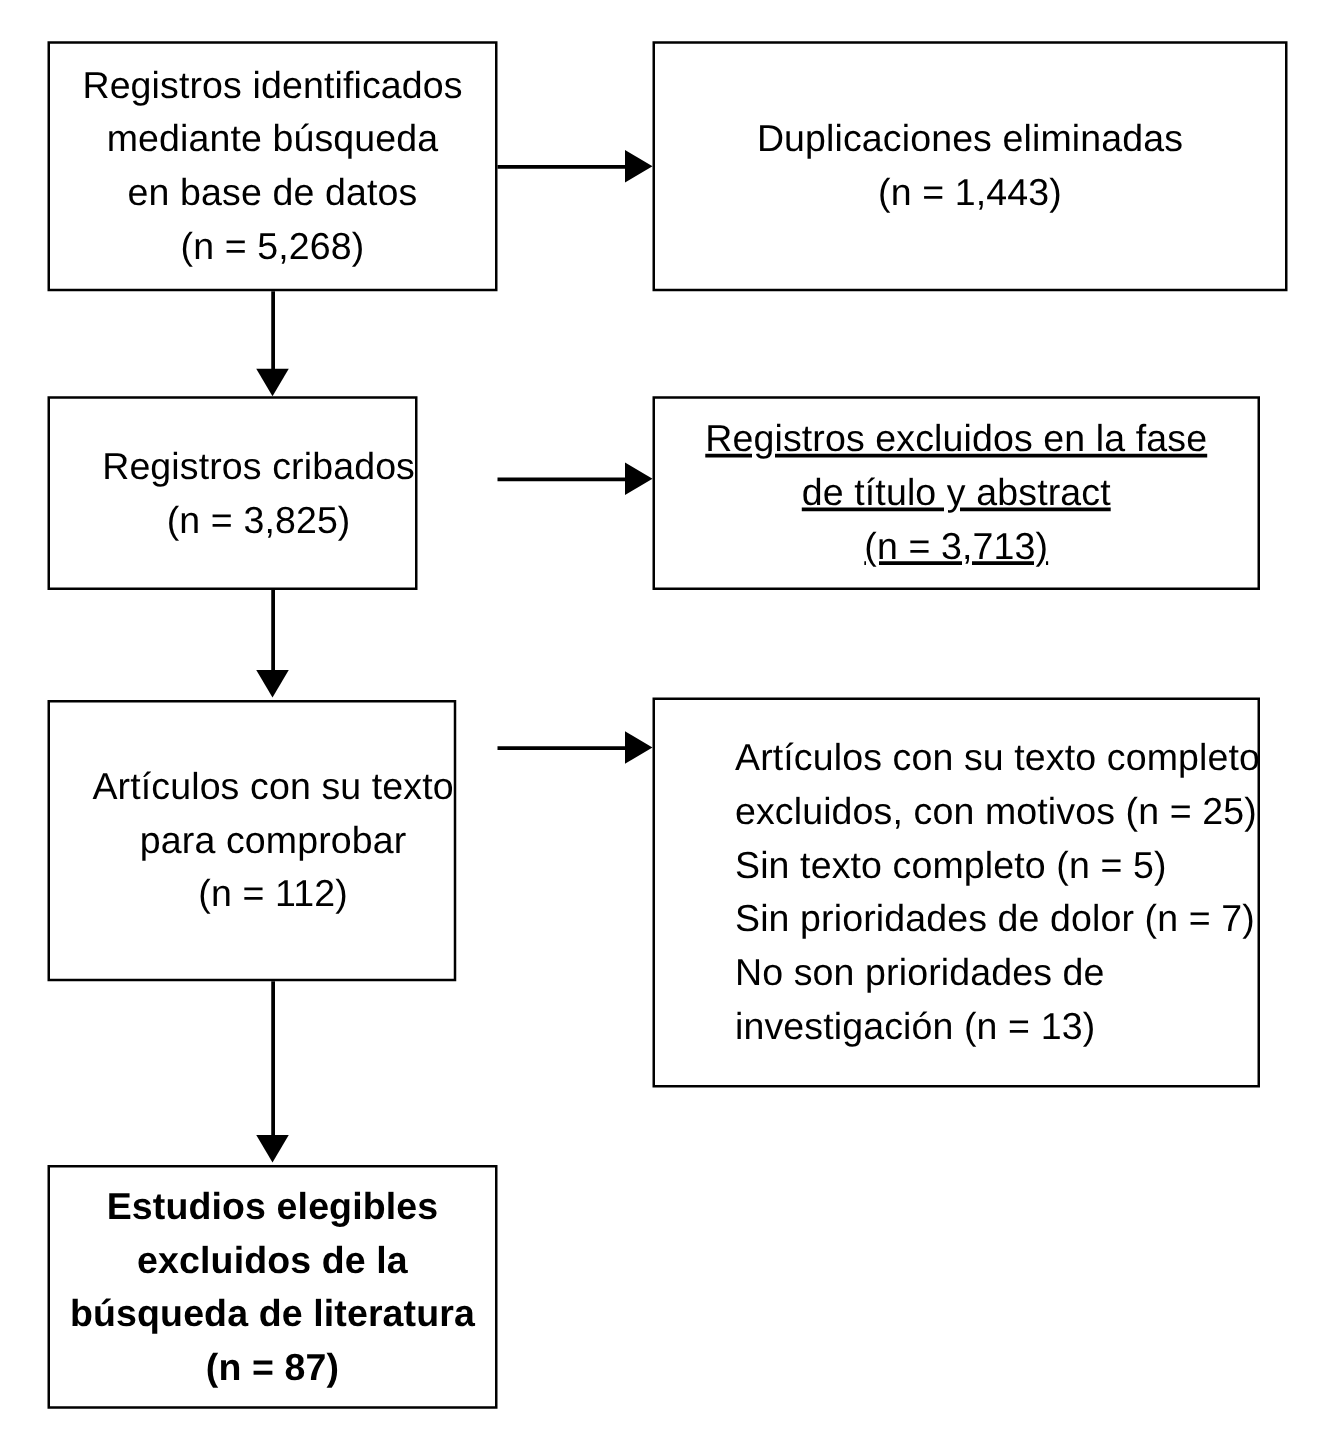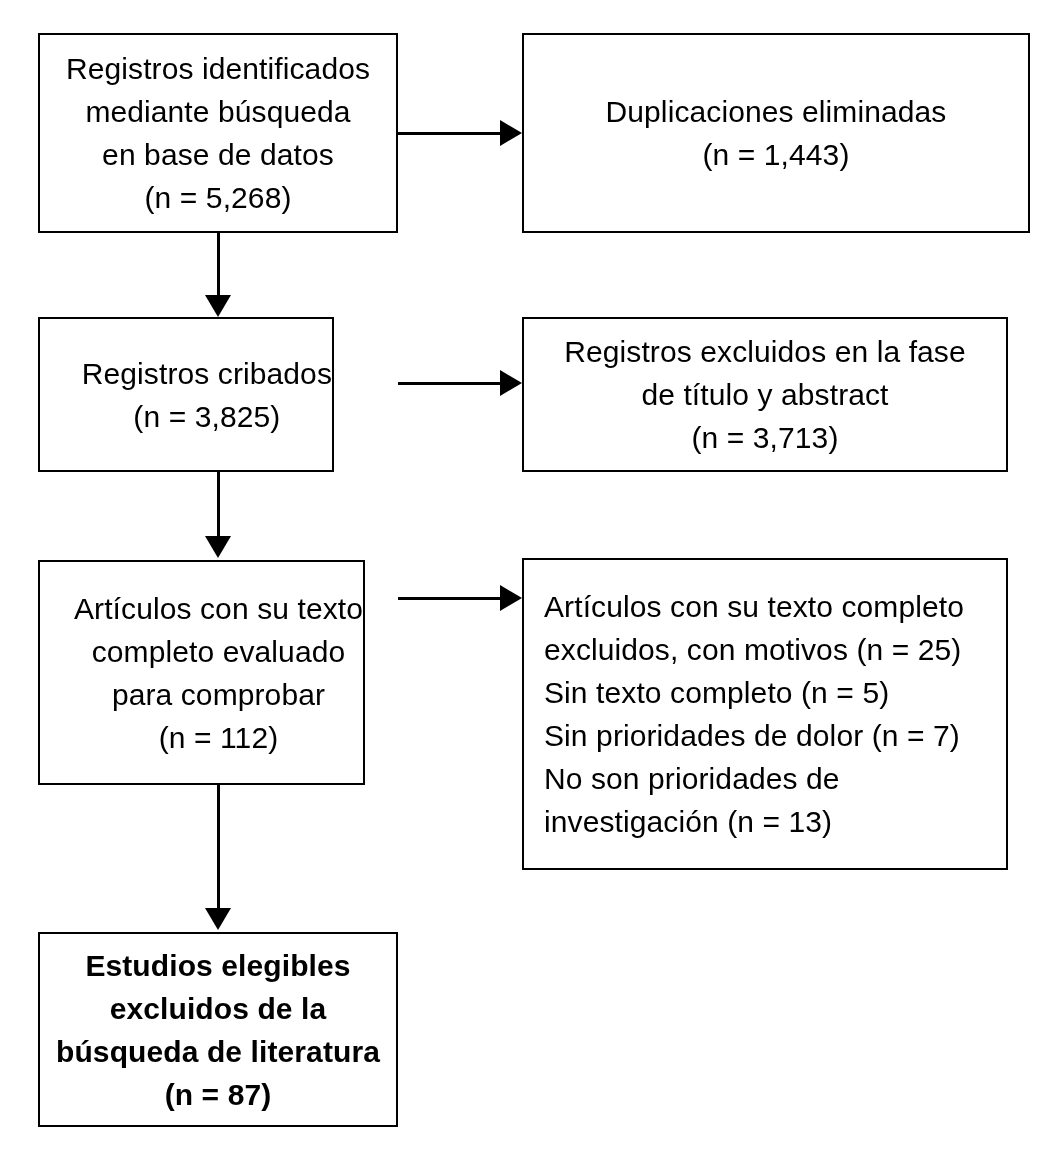--- a/index.html
+++ b/index.html
@@ -27,21 +27,21 @@
     color: #000000;
   }
   .node .line {
     display: block;
     white-space: pre;
   }
   
   .node.center { align-items: center; text-align: center; }
   .node.center .line { text-align: center; }
   
-  .node.leftal { align-items: flex-start; text-align: left; }
+  .node.leftal { align-items: flex-start; text-align: left; padding-left: 44px; }
   .node.leftal .body { padding-left: 20px; }
   .node.leftal .line { text-align: left; }
 
   .txt {
     font-size: 30px;
     line-height: 43px;
     letter-spacing: 0.1px;
   }
   .spacer { height: 30px; }
 
@@ -100,38 +100,37 @@
   <div class="v-line" style="left:217px; top:233px; height:64px;"></div>
   <div class="arrow-down" style="left:205px; top:295px;"></div>
 
   <div class="node center" style="left:38px; top:317px; width:296px; height:155px;align-items:flex-end;">
     <div class="body">
       <span class="txt line">Registros cribados</span>
       <span class="txt line">(n = 3,825)</span>
     </div>
   </div>
 
-  <div class="node center" style="left:522px; top:317px; width:486px; height:155px;">
+  <div class="node center" style="left:522px; top:317px; width:486px; height:155px;text-decoration:underline;">
     <div class="body">
       <span class="txt line">Registros excluidos en la fase</span>
       <span class="txt line">de título y abstract</span>
       <span class="txt line">(n = 3,713)</span>
     </div>
   </div>
 
   <div class="h-line" style="left:398px; top:382px; width:104px;"></div>
   <div class="arrow-right" style="left:500px; top:370px;"></div>
 
   <div class="v-line" style="left:217px; top:472px; height:66px;"></div>
   <div class="arrow-down" style="left:205px; top:536px;"></div>
 
   <div class="node center" style="left:38px; top:560px; width:327px; height:225px;align-items:flex-end;">
     <div class="body">
       <span class="txt line">Artículos con su texto</span>
-      <span class="txt line">completo evaluado</span>
       <span class="txt line">para comprobar</span>
       <span class="txt line">(n = 112)</span>
     </div>
   </div>
 
   <div class="node leftal" style="left:522px; top:558px; width:486px; height:312px;">
     <div class="body">
       <span class="txt line">Artículos con su texto completo</span>
       <span class="txt line">excluidos, con motivos (n = 25)</span>
       <span class="spacer"></span>

